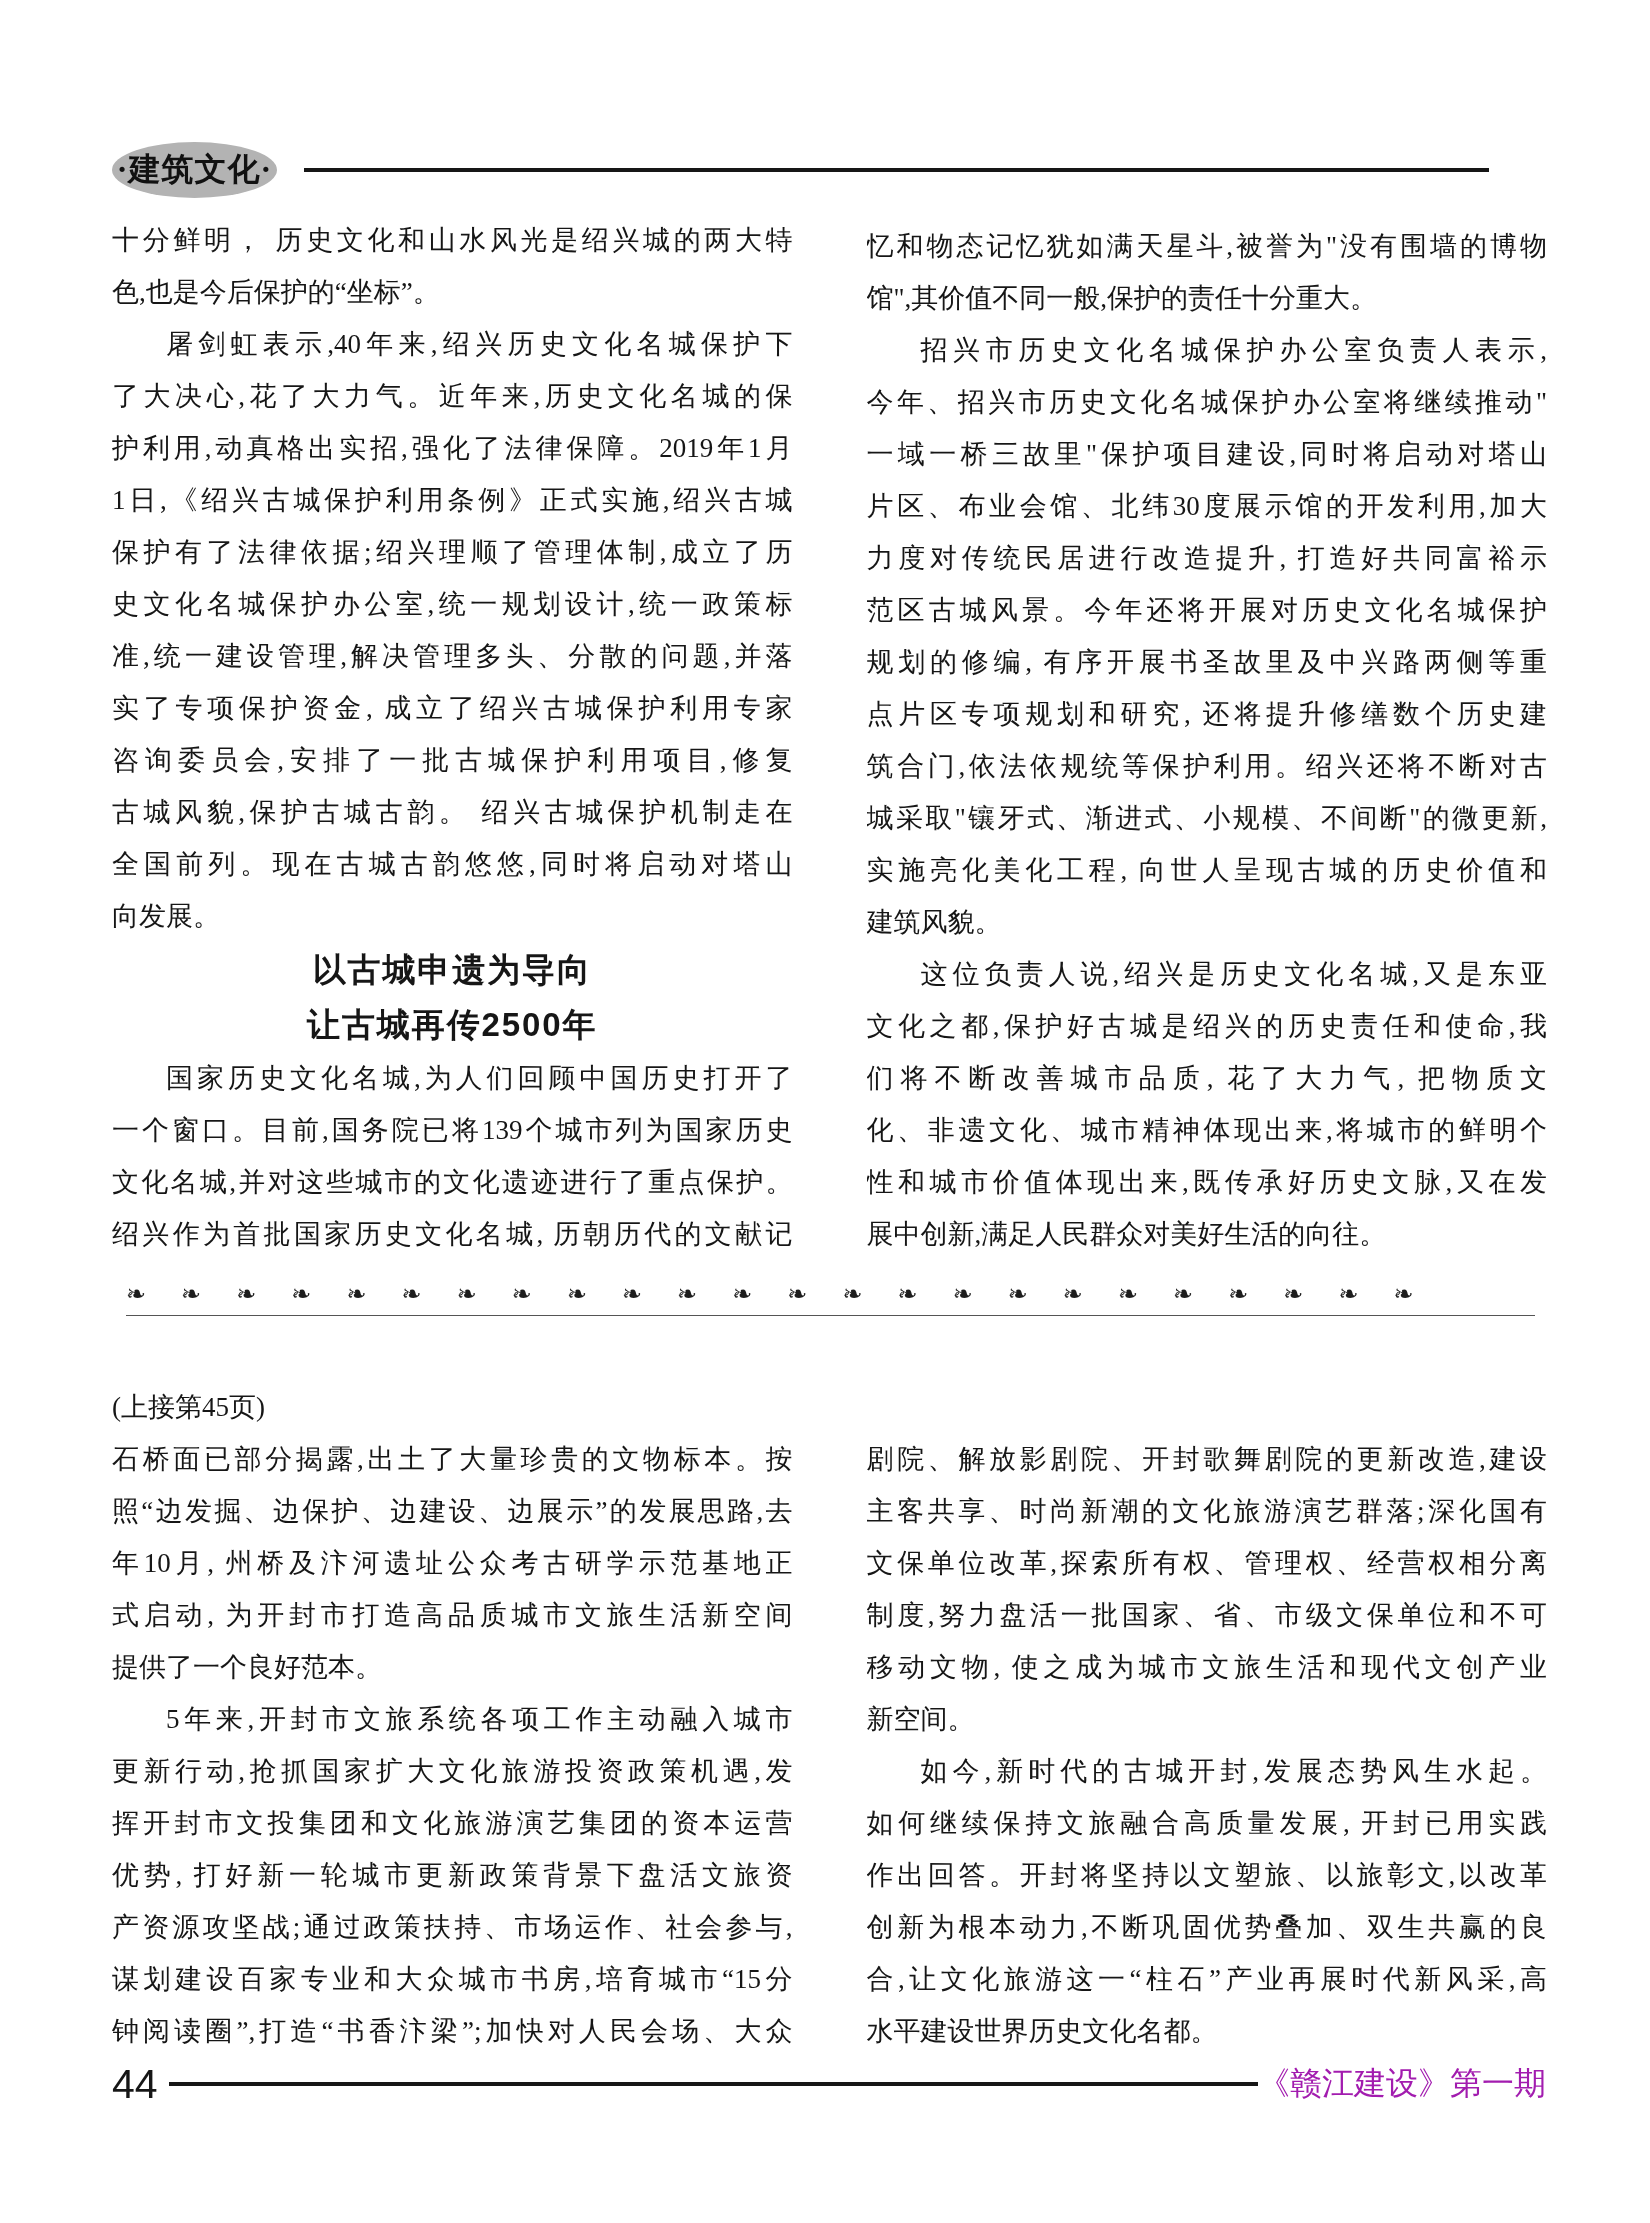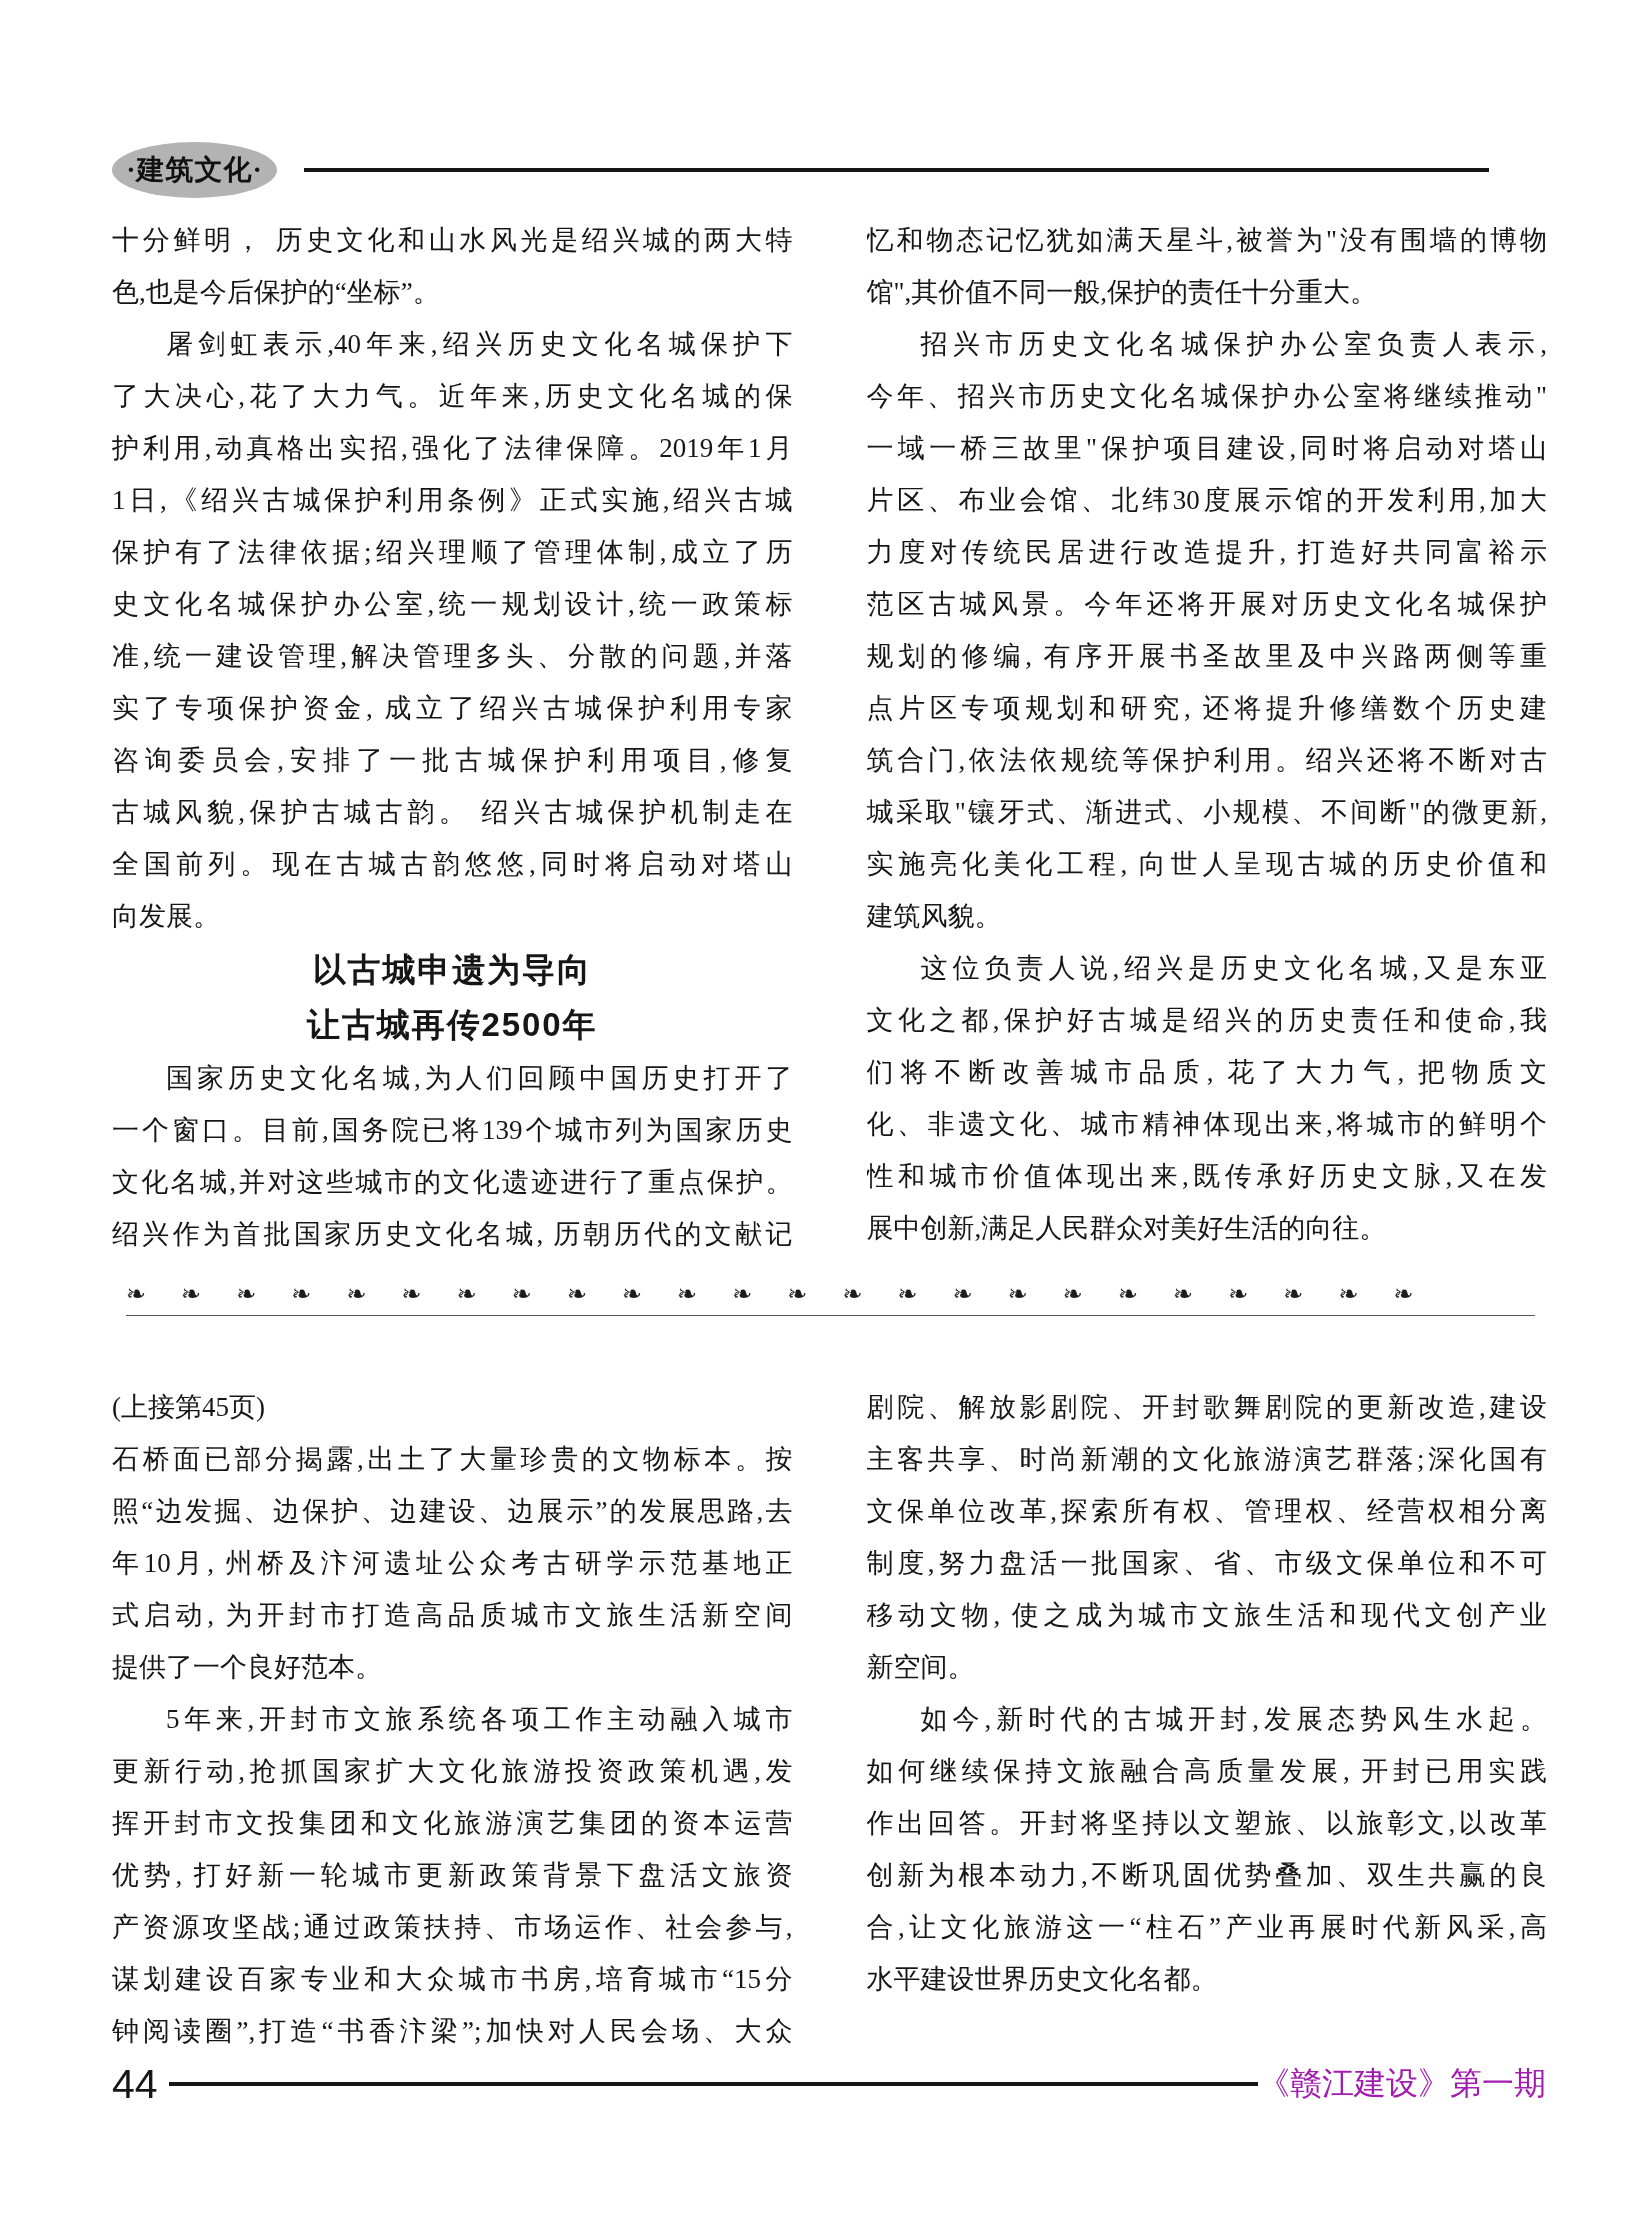--- a/index.html
+++ b/index.html
@@ -16,31 +16,31 @@
   .header{
     position:absolute;left:112px;right:113px;top:142px;
     display:flex;align-items:center;height:56px;
   }
   .badge{
     width:165px;height:56px;flex:0 0 auto;
     background:#b3b3b3;border-radius:50%;
     display:flex;align-items:center;justify-content:center;
   }
   .badge span{
-    font-size:28px;font-weight:bold;color:#111;
+    font-size:32px;font-weight:bold;color:#111;
     letter-spacing:1px;white-space:nowrap;
   }
   .header-rule{
     flex:1 1 auto;height:4.9px;background:#161616;
     margin-left:27px;margin-right:49px;
   }
   
   .columns{
     position:absolute;left:112px;right:104px;
-    display:flex;gap:74px;
+    display:flex;gap:74px;align-items:flex-end;
   }
   .columns.sec1{top:214px;}
   .columns.sec2{top:1381px;}
   .col{flex:1 1 0;min-width:0;}
   .ln{
     height:52px;line-height:52px;
     font-size:27px;
     overflow:hidden;
     white-space:normal;
   }

